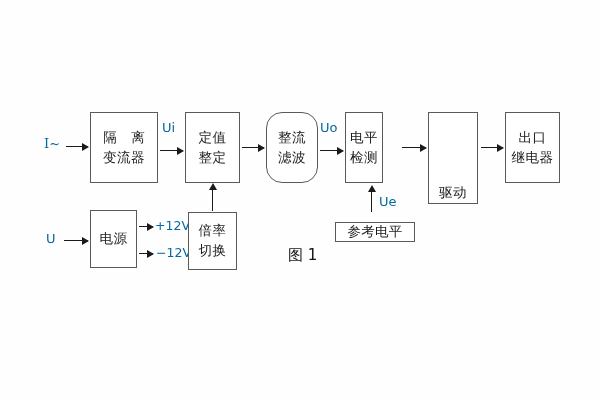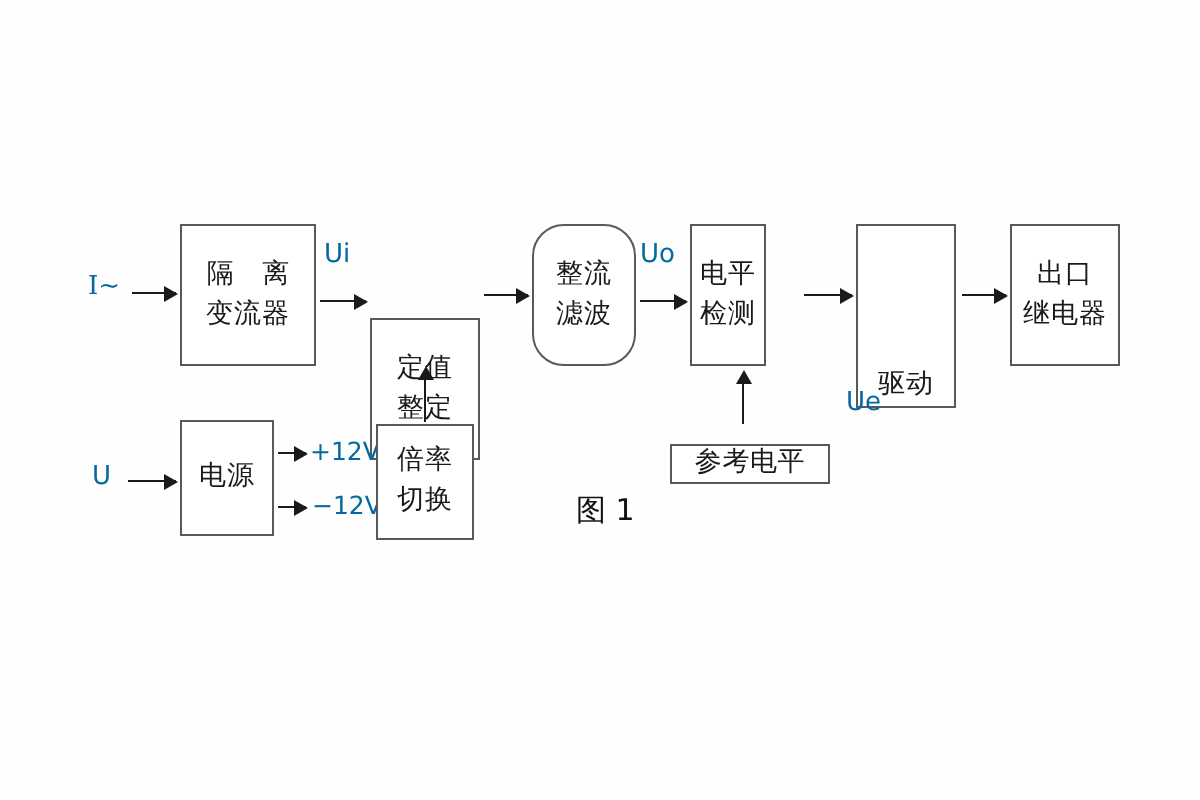--- a/index.html
+++ b/index.html
@@ -88,21 +88,21 @@
   <div class="harrow" style="left:66px;top:146px;width:22px;"></div>
 
   <div class="box" style="left:90px;top:112px;width:68px;height:71px;">
     <span class="ln spaced">隔 离</span>
     <span class="ln">变流器</span>
   </div>
 
   <div class="lbl" style="left:162px;top:120px;">Ui</div>
   <div class="harrow" style="left:160px;top:150px;width:23px;"></div>
 
-  <div class="box" style="left:185px;top:112px;width:55px;height:71px;margin-top:47px;">
+  <div class="box" style="left:185px;top:112px;width:55px;height:71px;">
     <span class="ln">定值</span>
     <span class="ln">整定</span>
   </div>
 
   <div class="harrow" style="left:242px;top:147px;width:22px;"></div>
 
   <div class="box" style="left:266px;top:112px;width:52px;height:71px;border-radius:16px;">
     <span class="ln">整流</span>
     <span class="ln">滤波</span>
   </div>
@@ -142,21 +142,21 @@
   <div class="lbl small" style="left:156px;top:245px;">−12V</div>
 
   <div class="box" style="left:188px;top:212px;width:49px;height:58px;">
     <span class="ln">倍率</span>
     <span class="ln">切换</span>
   </div>
 
   <div class="varrow" style="left:212px;top:190px;height:21px;"></div>
 
   <div class="varrow" style="left:371px;top:192px;height:20px;"></div>
-  <div class="lbl" style="left:379px;top:194px;margin-left:44px;">Ue</div>
+  <div class="lbl" style="left:379px;top:194px;">Ue</div>
 
   <div class="box wide" style="left:335px;top:222px;width:80px;height:20px;">
     <span class="ln">参考电平</span>
   </div>
 
   <div class="caption" style="left:288px;top:246px;">图 1</div>
 
 </div>
 
 </body></html>

